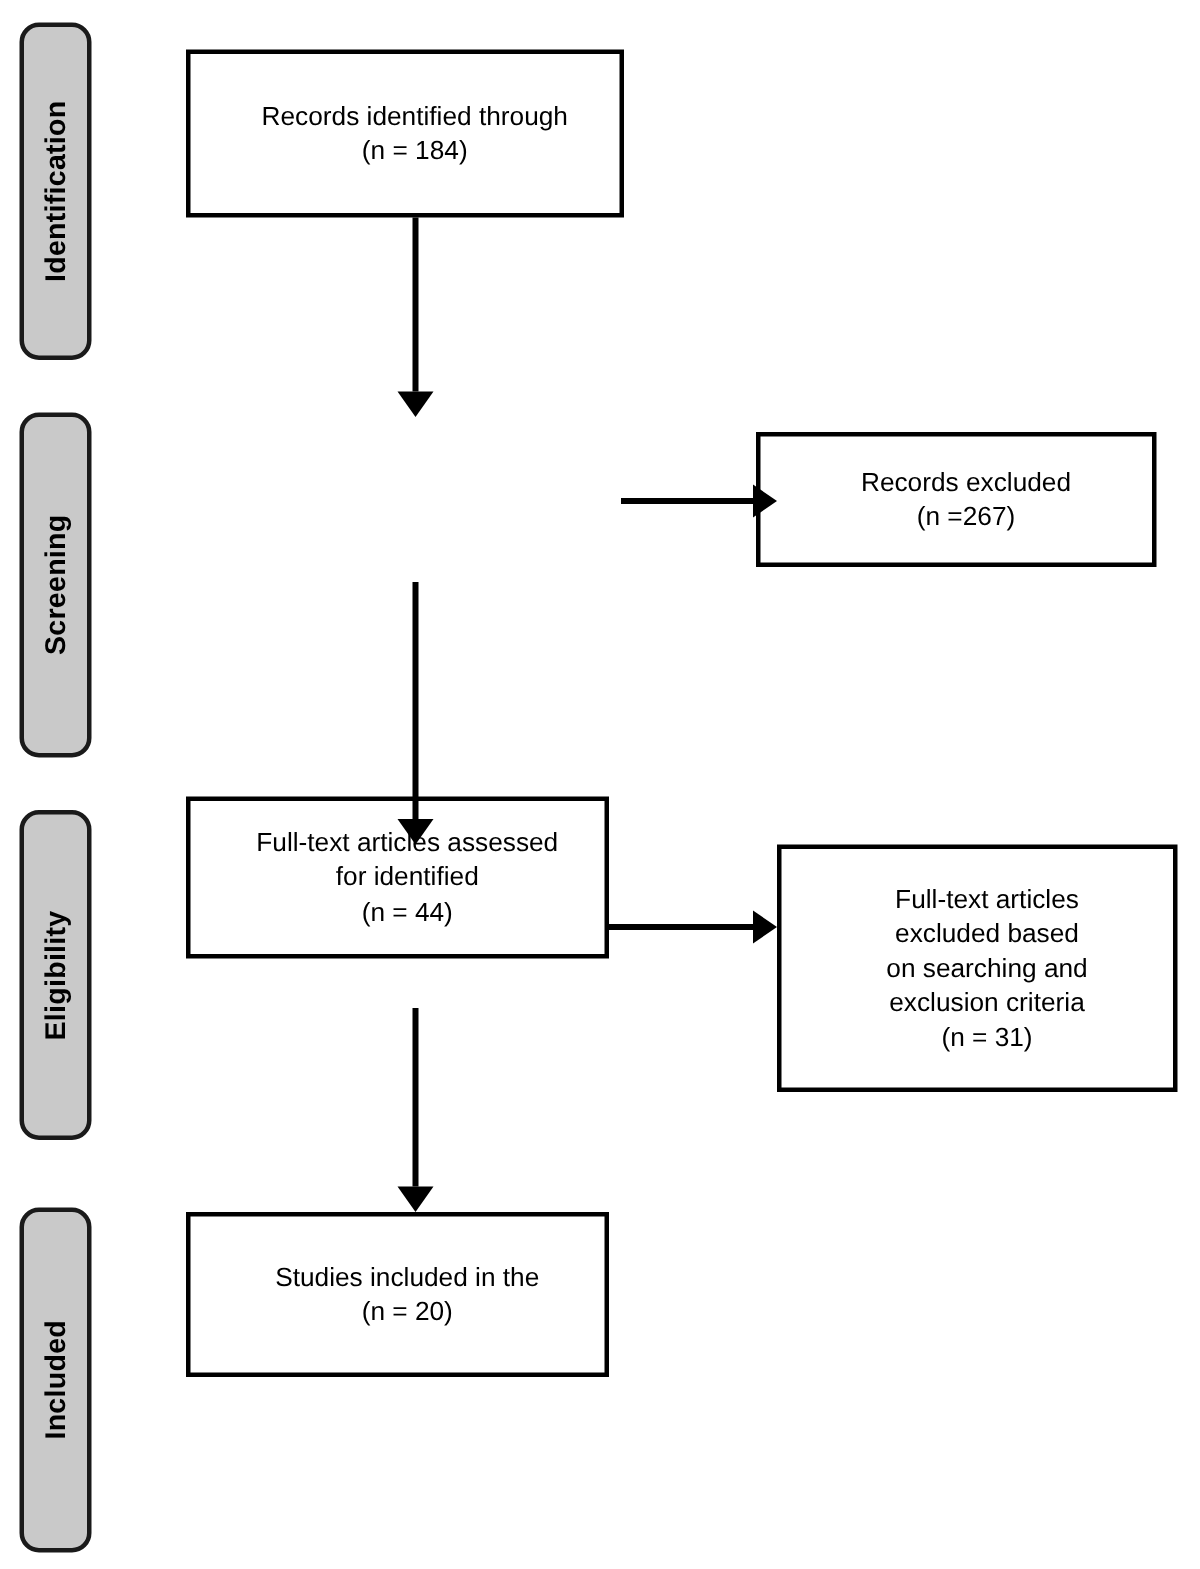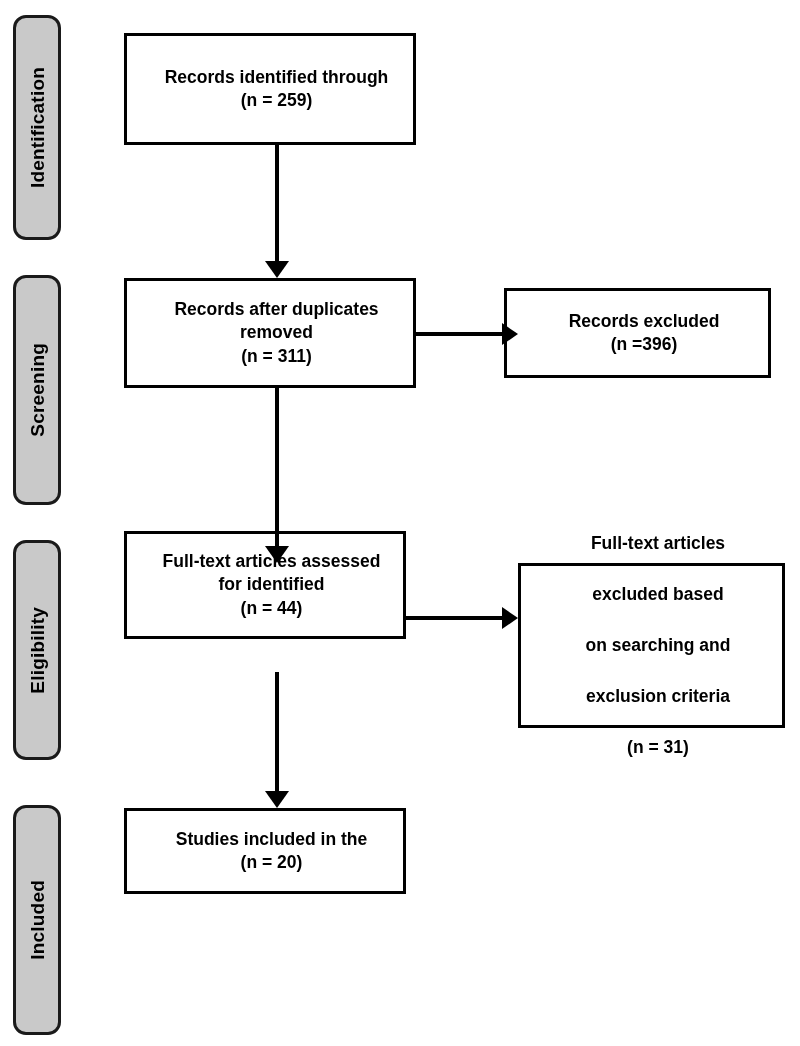--- a/index.html
+++ b/index.html
@@ -54,34 +54,34 @@
     border: 3px solid #000000;
     box-sizing: border-box;
     display: flex;
     flex-direction: column;
     align-items: center;
     justify-content: center;
     padding: 4px 8px;
   }
   .flow-box .line {
     font-size: 17.5px;
-    font-weight: bold;
+    font-weight: normal;
     color: #000000;
     line-height: 1.32;
     text-align: right;
     white-space: nowrap;
     margin-left: 13px;
   }
 
   #box-identified   { left: 124px; top: 33px;  width: 292px; height: 112px; }
   #box-after-dupes  { left: 124px; top: 278px; width: 292px; height: 110px; }
   #box-excluded     { left: 504px; top: 288px; width: 267px; height: 90px;  }
   #box-fulltext     { left: 124px; top: 531px; width: 282px; height: 108px; }
-  #box-fulltext-exc { left: 518px; top: 563px; width: 267px; height: 165px; gap: 28px; }
-  #box-included     { left: 124px; top: 808px; width: 282px; height: 86px; }
+  #box-fulltext-exc { left: 518px; top: 563px; width: 267px; height: 165px; }
+  #box-included     { left: 124px; top: 808px; width: 282px; height: 110px; }
 
   
   .v-line {
     position: absolute;
     left: 275px;
     width: 4px;
     background: #000000;
   }
   .v-arrowhead {
     position: absolute;
@@ -131,32 +131,27 @@
   </div>
   <div class="stage-pill" id="pill-eligibility">
     <span class="stage-label">Eligibility</span>
   </div>
   <div class="stage-pill" id="pill-included">
     <span class="stage-label">Included</span>
   </div>
 
   <div class="flow-box" id="box-identified">
     <div class="line">Records identified through</div>
-    <div class="line">(n = 259)</div>
+    <div class="line">(n = 184)</div>
   </div>
 
-  <div class="flow-box" id="box-after-dupes">
-    <div class="line">Records after duplicates</div>
-    <div class="line">removed</div>
-    <div class="line">(n = 311)</div>
-  </div>
 
   <div class="flow-box" id="box-excluded">
     <div class="line">Records excluded</div>
-    <div class="line">(n =396)</div>
+    <div class="line">(n =267)</div>
   </div>
 
   <div class="flow-box" id="box-fulltext">
     <div class="line">Full-text articles assessed</div>
     <div class="line">for identified</div>
     <div class="line">(n = 44)</div>
   </div>
 
   <div class="flow-box" id="box-fulltext-exc">
     <div class="line">Full-text articles</div>

